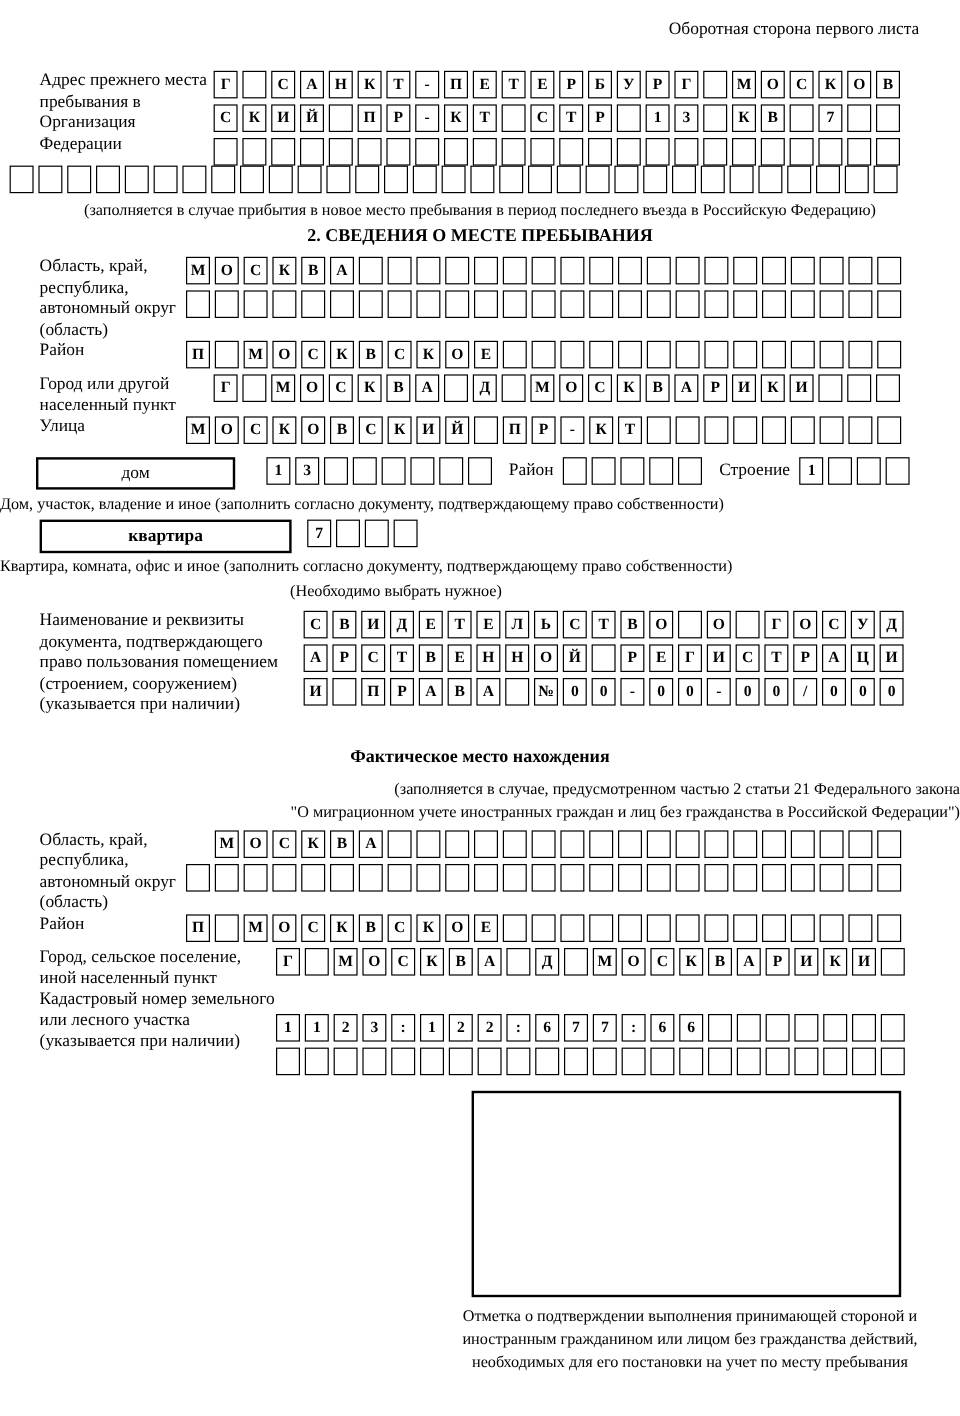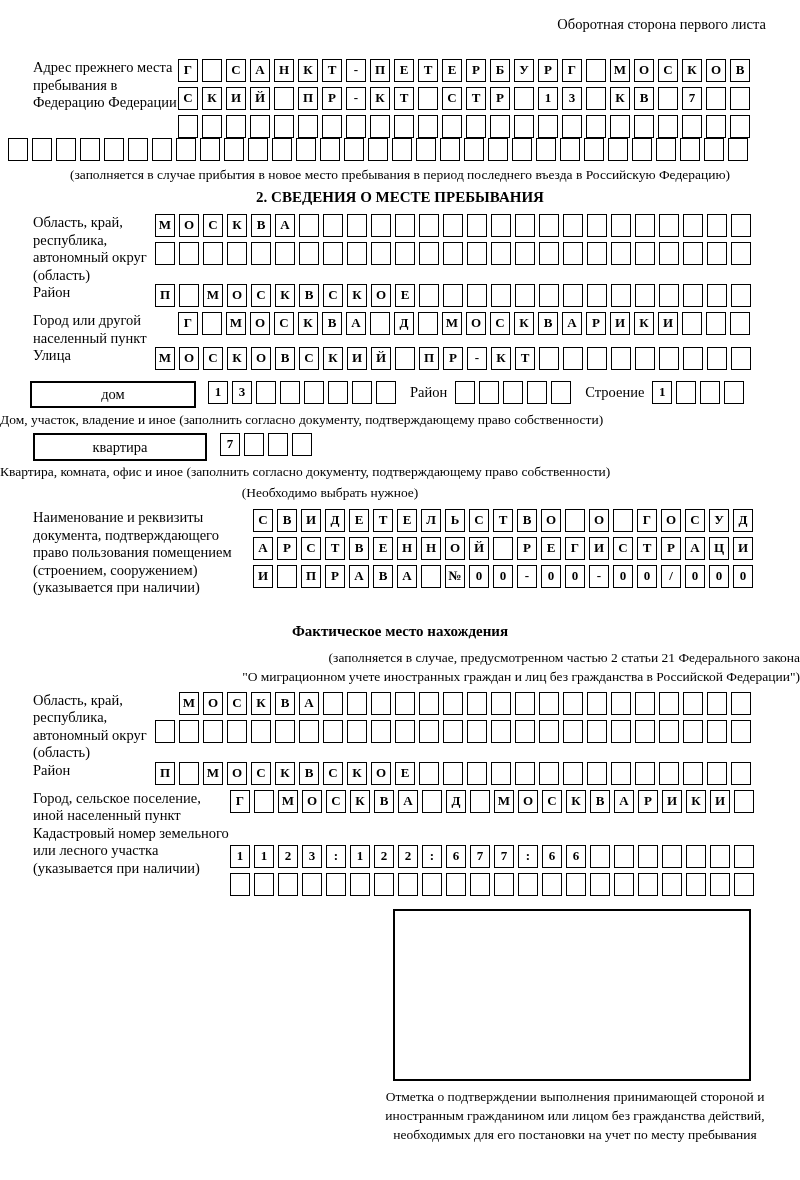--- a/index.html
+++ b/index.html
@@ -23,22 +23,22 @@
           font-size:13px; line-height:20px; text-align:center; font-weight:bold; }
   .indent23 { margin-left:23px; }
   .indent24 { margin-left:24px; }
   .fullrow { margin-left:8px; }
 
   .note { font-size:13.5px; text-align:center; white-space:nowrap; line-height:17px; }
   .caption-left { font-size:13.5px; white-space:nowrap; line-height:17px; margin:2px 0 5px 0; }
   .section-title { font-size:15px; font-weight:bold; text-align:center; margin:6px 0 8px 0; }
 
   .widebox { border:2px solid #000; height:27px; text-align:center; font-size:14.5px; line-height:23px; }
-  .house-box { width:166px; margin-left:30px; margin-right:12px; }
-  .apt-box { width:174px; margin-left:33px; margin-right:13px; height:28px; line-height:24px; }
+  .house-box { width:166px; margin-left:30px; margin-right:26px; }
+  .apt-box { width:210px; margin-left:33px; margin-right:13px; height:28px; line-height:24px;font-weight:bold; }
   .inline-label { font-size:14.5px; margin:3px 8px 0 10px; white-space:nowrap; }
   .house-row { margin:6px 0 2px 0; }
   .apt-row { margin:4px 0 2px 0; }
 
   .stay-row { margin-top:5px; align-items:center; }
   .stay-label { font-size:14.5px; padding-left:33px; margin-right:8px; white-space:nowrap; }
   .checkbox { flex:none; width:22px; height:26px; border:1.6px solid #000; text-align:center;
               font-size:14px; line-height:23px; margin:0 10px; }
   .opt-label { font-size:14.5px; white-space:nowrap; margin-right:18px; }
   .necessarily { width:660px; text-align:center; font-size:13.5px; margin:2px 0 8px 0; }
@@ -54,21 +54,21 @@
   .mb0 { margin-bottom:0; }
 </style>
 </head>
 <body>
 
 <div class="page">
 
   <div class="header-note">Оборотная сторона первого листа</div>
 
   <div class="frow">
-    <div class="label lw178">Адрес прежнего места пребывания в Федерацию Федерации</div>
+    <div class="label lw178">Адрес прежнего места пребывания в Организация Федерации</div>
     <div class="cellcol">
       <div class="cellrow">
           <span class="cell">Г</span>
           <span class="cell"></span>
           <span class="cell">С</span>
           <span class="cell">А</span>
           <span class="cell">Н</span>
           <span class="cell">К</span>
           <span class="cell">Т</span>
           <span class="cell">-</span>

